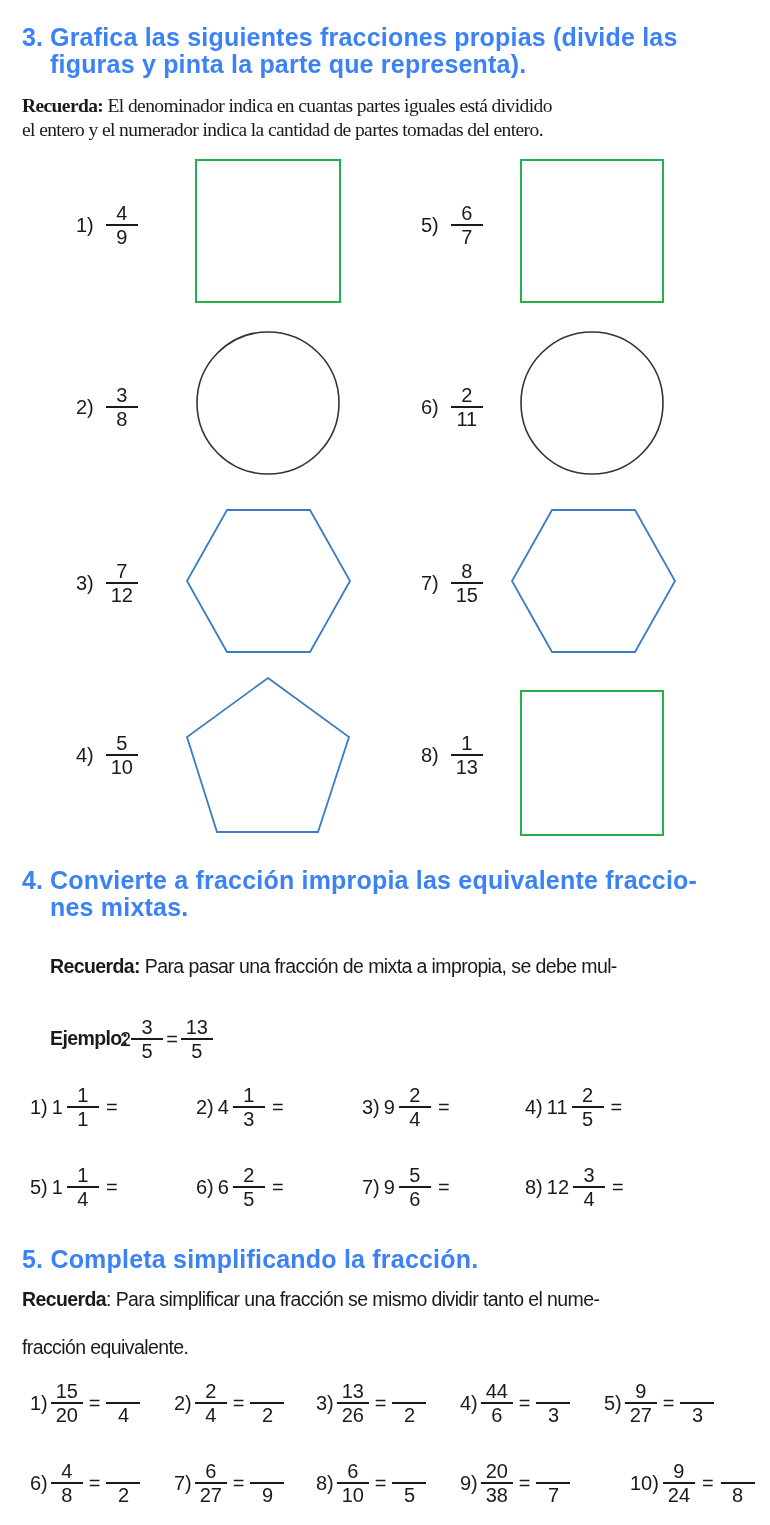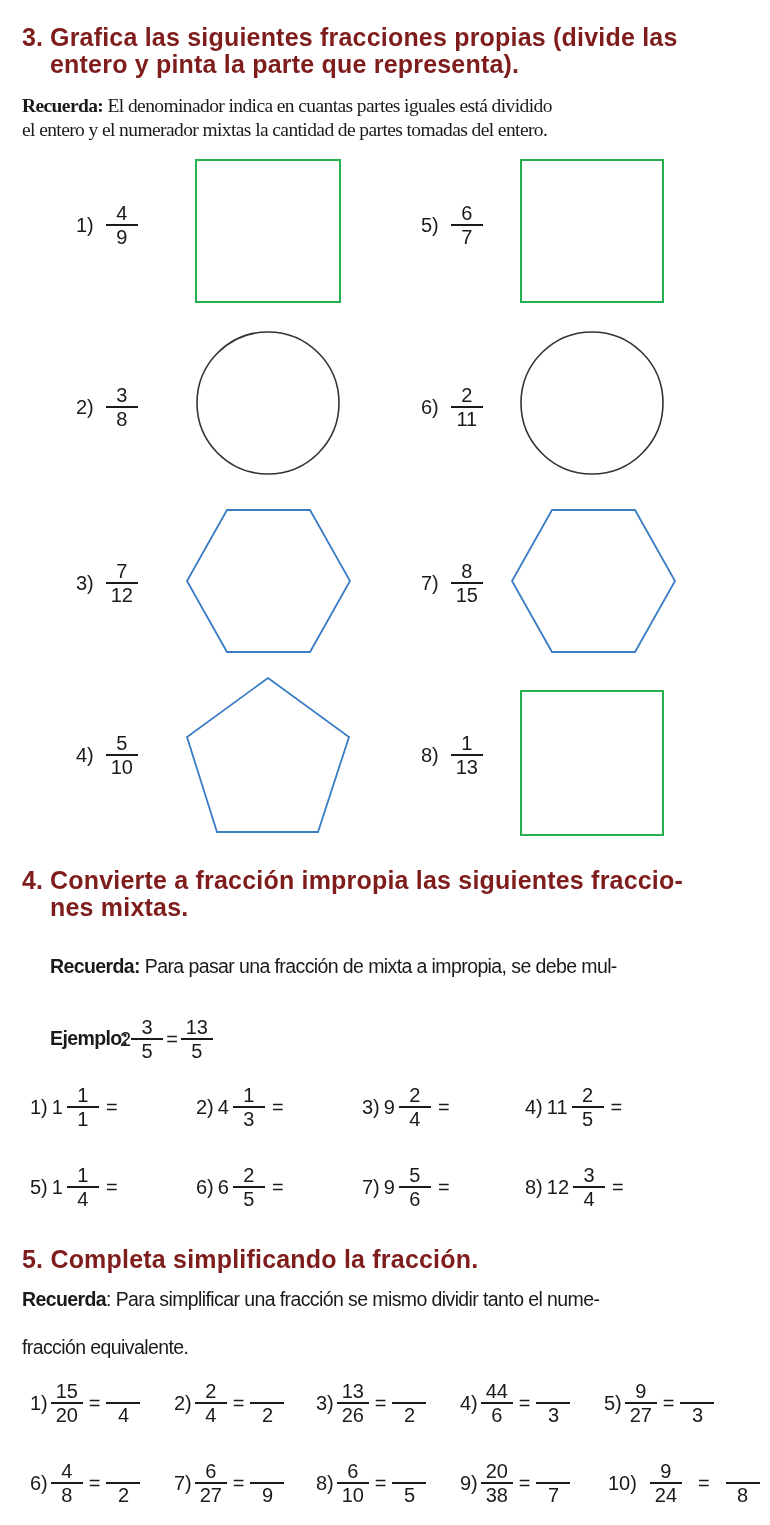--- a/index.html
+++ b/index.html
@@ -1,19 +1,19 @@
 <!DOCTYPE html>
 <html><head>
 <meta charset="utf-8">
 <style>
   html, body { margin:0; padding:0; background:#ffffff; }
   body { width:770px; height:1525px; position:relative; overflow:hidden;
          font-family:"Liberation Sans", sans-serif; color:#1a1a1a; }
   .abs { position:absolute; }
-  .heading { color:#7f1d1d; font-weight:bold; font-size:25px; line-height:27px;
+  .heading { color:#3b82f6; font-weight:bold; font-size:25px; line-height:27px;
              font-family:"Liberation Sans", sans-serif; letter-spacing:0.2px; }
   .heading .num { display:inline-block; width:28px; }
   .heading .line2 { padding-left:28px; display:block; }
   .note { font-size:19.5px; line-height:24px; letter-spacing:-0.6px; color:#1a1a1a;
           font-family:"Liberation Sans Narrow","Liberation Sans", sans-serif; }
   .note b { font-weight:bold; }
   .frac { display:inline-flex; flex-direction:column; align-items:center; vertical-align:middle;
           font-size:20px; line-height:22px; font-family:"Liberation Sans", sans-serif; }
   .frac .n { padding:0 3px; border-bottom:2.5px solid #1a1a1a; min-width:26px; text-align:center; }
   .frac .d { padding:0 3px; text-align:center; }
@@ -22,25 +22,25 @@
   .item { display:flex; align-items:center; gap:6px; position:absolute; }
   .eq { font-size:20px; margin:0 3px; }
   .whole { font-size:20px; }
   svg { position:absolute; overflow:visible; }
 </style>
 </head>
 <body>
 
 <div class="abs heading" style="left:22px; top:24px; width:740px;">
   <span class="num">3.</span><span>Grafica las siguientes fracciones propias (divide las</span>
-  <span class="line2">entero y pinta la parte que representa).</span>
+  <span class="line2">figuras y pinta la parte que representa).</span>
 </div>
 <div class="abs note" style="left:22px; top:94px; width:740px;font-family:Liberation Serif, serif;">
   <b>Recuerda:</b><span> El denominador indica en cuantas partes iguales está dividido</span><br>
-  <span>el entero y el numerador mixtas la cantidad de partes tomadas del entero.</span>
+  <span>el entero y el numerador indica la cantidad de partes tomadas del entero.</span>
 </div>
 
 <div class="item" style="left:76px; top:202px;">
   <span class="label">1)</span>
   <span class="frac" style="margin-left:6px;">
       <span class="n">4</span>
       <span class="d">9</span>
     </span>
 </div>
 <div class="item" style="left:76px; top:384px;">
@@ -99,21 +99,21 @@
   <rect x="521" y="160" width="142" height="142" fill="none" stroke="#22b14c" stroke-width="2"></rect>
   <ellipse cx="268" cy="403" rx="71" ry="71" fill="none" stroke="#333333" stroke-width="1.6"></ellipse>
   <ellipse cx="592" cy="403" rx="71" ry="71" fill="none" stroke="#333333" stroke-width="1.6"></ellipse>
   <polygon points="227,510 310,510 350,581 310,652 227,652 187,581" fill="none" stroke="#3a7dc4" stroke-width="1.8"></polygon>
   <polygon points="552,510 635,510 675,581 635,652 552,652 512,581" fill="none" stroke="#3a7dc4" stroke-width="1.8"></polygon>
   <polygon points="268,678 349,737 318,832 217,832 187,737" fill="none" stroke="#3a7dc4" stroke-width="1.8"></polygon>
   <rect x="521" y="691" width="142" height="144" fill="none" stroke="#22b14c" stroke-width="2"></rect>
 </svg>
 
 <div class="abs heading" style="left:22px; top:867px; width:740px;">
-  <span class="num">4.</span><span>Convierte a fracción impropia las siguientes fraccio-</span>
+  <span class="num">4.</span><span>Convierte a fracción impropia las equivalente fraccio-</span>
   <span class="line2">nes mixtas.</span>
 </div>
 <div class="abs note" style="left:22px; top:954px; width:740px;margin-left:28px;">
   <b>Recuerda:</b><span> Para pasar una fracción de mixta a impropia, se debe mul-</span><br>
   <br>
   <br>
   <b>Ejemplo:</b>
 </div>
 <div class="item" style="left:120px; top:1016px; gap:0;">
   <span class="whole">2</span>
@@ -311,21 +311,21 @@
     <span class="frac">
       <span class="n">20</span>
       <span class="d">38</span>
     </span>
     <span class="eq">=</span>
     <span class="frac blank">
       <span class="n">0</span>
       <span class="d">7</span>
     </span>
   </div>
-<div class="item" style="left:608px; top:1460px; gap:13px;">
+<div class="item" style="left:630px; top:1460px; gap:4px;">
     <span class="label">10)</span>
     <span class="frac">
       <span class="n">9</span>
       <span class="d">24</span>
     </span>
     <span class="eq">=</span>
     <span class="frac blank">
       <span class="n">0</span>
       <span class="d">8</span>
     </span>

